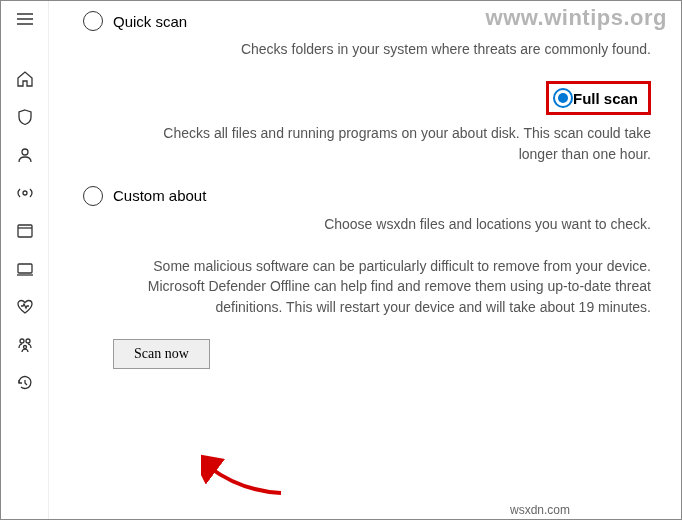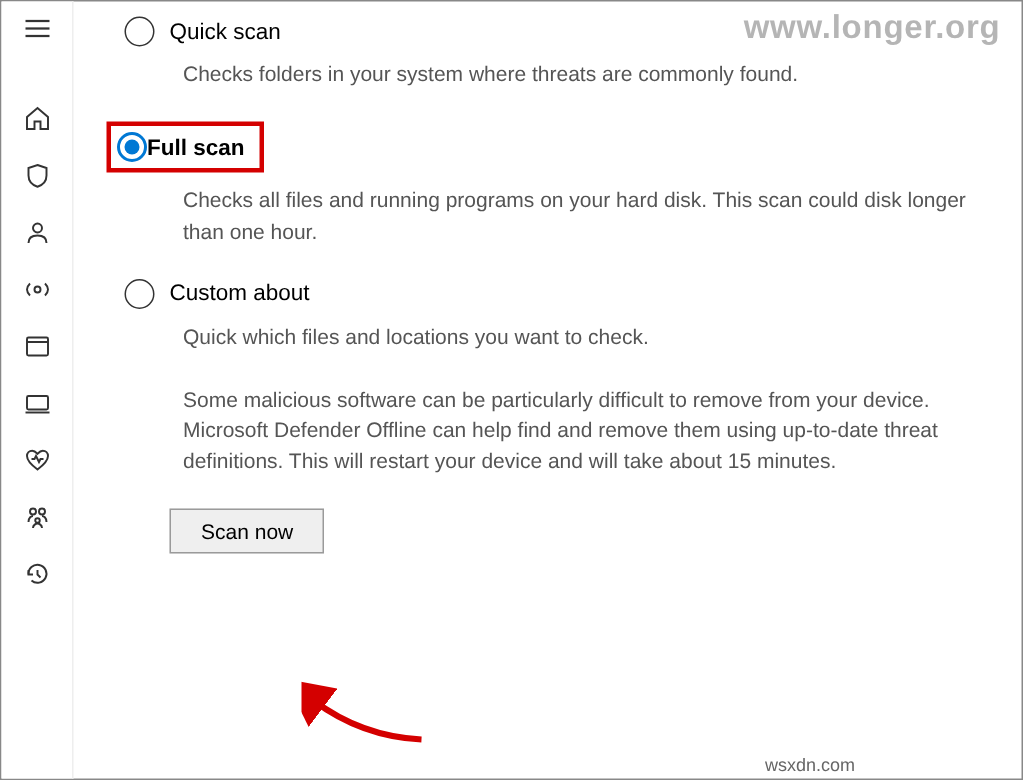--- a/index.html
+++ b/index.html
@@ -34,20 +34,21 @@
   }
   .sidebar svg { stroke: #333; }
   .content {
     position: absolute;
     left: 48px; right: 0; top: 0; bottom: 0;
     padding: 10px 30px 10px 34px;
     overflow: hidden;
   }
   .option {
     margin-bottom: 22px;
+    text-align: right;
   }
   .option-header {
     display: flex;
     align-items: center;
     gap: 10px;
     margin-bottom: 8px;
   }
   .radio {
     width: 20px; height: 20px;
     border: 1.5px solid #333;
@@ -84,21 +85,21 @@
     display: inline-flex;
     align-items: center;
     gap: 10px;
     margin-left: -6px;
   }
   .scan-button {
     background: #efefef;
     border: 1px solid #9a9a9a;
     padding: 6px 20px;
     font-size: 14px;
-    font-family: Liberation Sans, sans-serif;
+    font-family: Liberation Serif, serif;
     cursor: pointer;
     margin-left: 30px;
   }
   .watermark {
     position: absolute;
     top: 4px; right: 14px;
     font-size: 22px;
     font-weight: 600;
     color: rgba(120,120,120,0.55);
     letter-spacing: 0.5px;
@@ -200,42 +201,42 @@
 
   <div class="option">
     <div style="margin-bottom:8px; margin-left:-6px;">
       <span class="highlight-box">
         <span style="display:inline-flex;align-items:center;cursor:pointer">
           <span class="radio selected"></span>
           <span class="option-label" style="font-weight:600">Full scan</span>
         </span>
       </span>
     </div>
-    <div class="option-desc">Checks all files and running programs on your hard disk. This scan could disk longer than one hour.</div>
+    <div class="option-desc">Checks all files and running programs on your about disk. This scan could take longer than one hour.</div>
   </div>
 
   <div class="option">
     <div class="option-header">
       <span class="radio"></span>
       <span class="option-label">Custom about</span>
     </div>
-    <div class="option-desc">Quick which files and locations you want to check.</div>
-  </div>
-
-  <div class="option">
-    <div class="option-desc">Some malicious software can be particularly difficult to remove from your device. Microsoft Defender Offline can help find and remove them using up-to-date threat definitions. This will restart your device and will take about 15 minutes.</div>
+    <div class="option-desc">Choose wsxdn files and locations you want to check.</div>
+  </div>
+
+  <div class="option">
+    <div class="option-desc">Some malicious software can be particularly difficult to remove from your device. Microsoft Defender Offline can help find and remove them using up-to-date threat definitions. This will restart your device and will take about 19 minutes.</div>
   </div>
 
   <button class="scan-button">Scan now</button>
 
 </div>
 
 <svg class="arrow" width="90" height="50">
   <defs>
     <marker id="ah" markerWidth="8" markerHeight="8" refX="2" refY="4" orient="auto">
       <path d="M0,0 L8,4 L0,8 Z" fill="#d40000"></path>
     </marker>
   </defs>
   <path d="M 80 40 Q 40 38 8 14" stroke="#d40000" stroke-width="4" fill="none" marker-end="url(#ah)"></path>
 </svg>
 
-<div class="watermark">www.longer.org</div>
+<div class="watermark">www.wintips.org</div>
 <div class="watermark2">wsxdn.com</div>
 
 </body></html>

